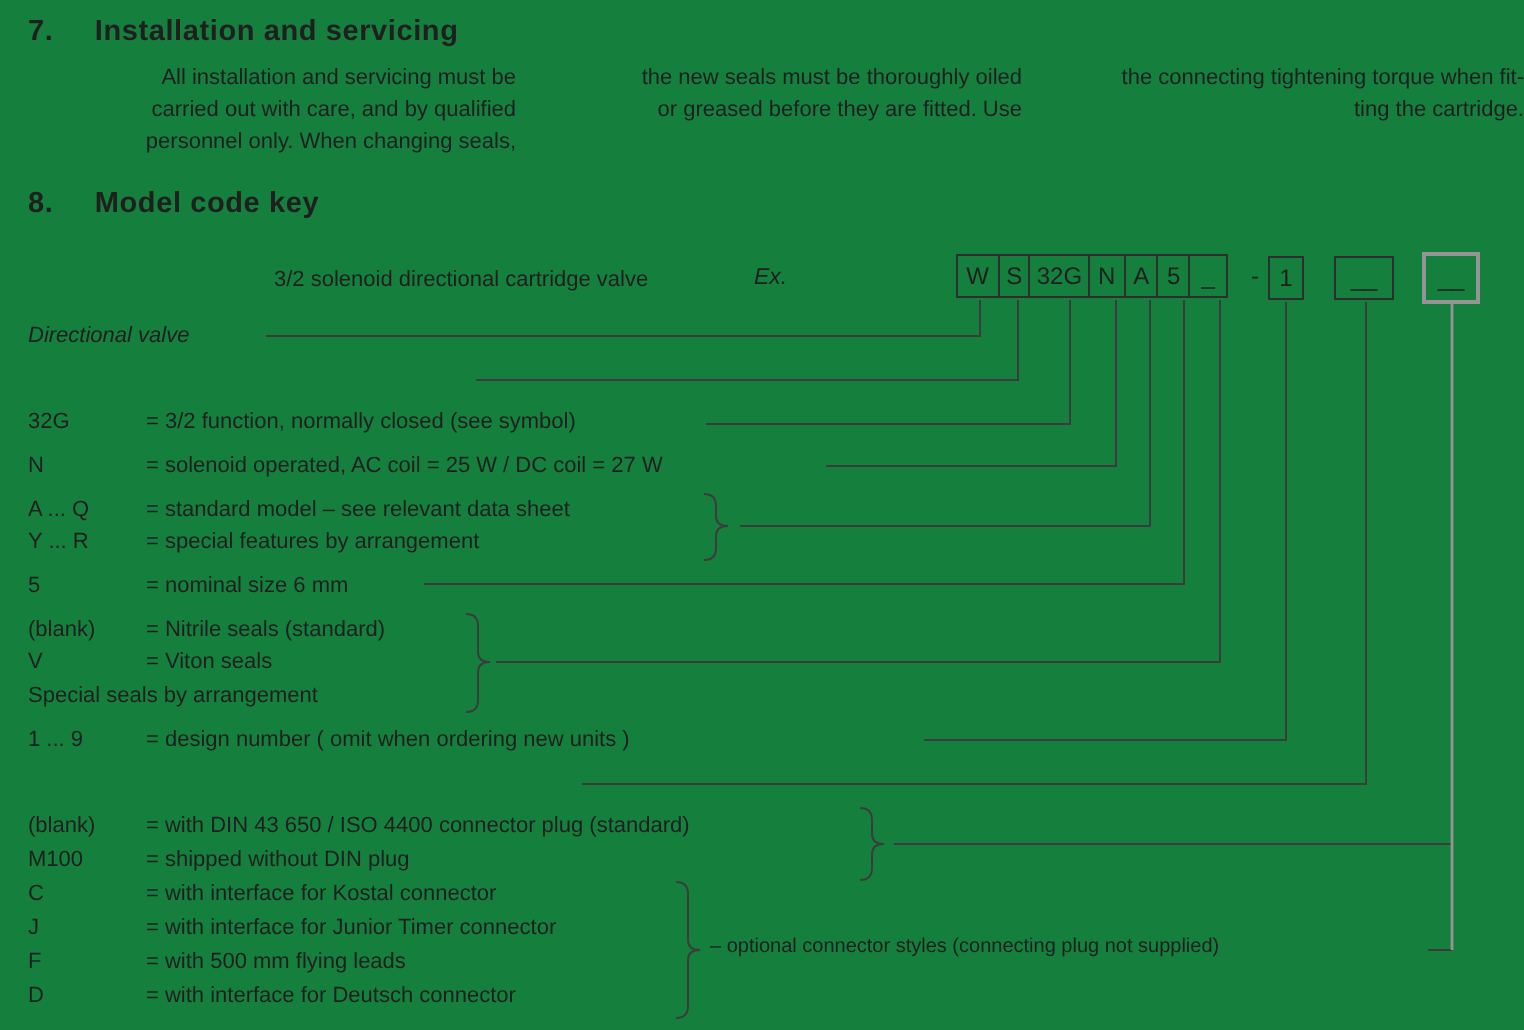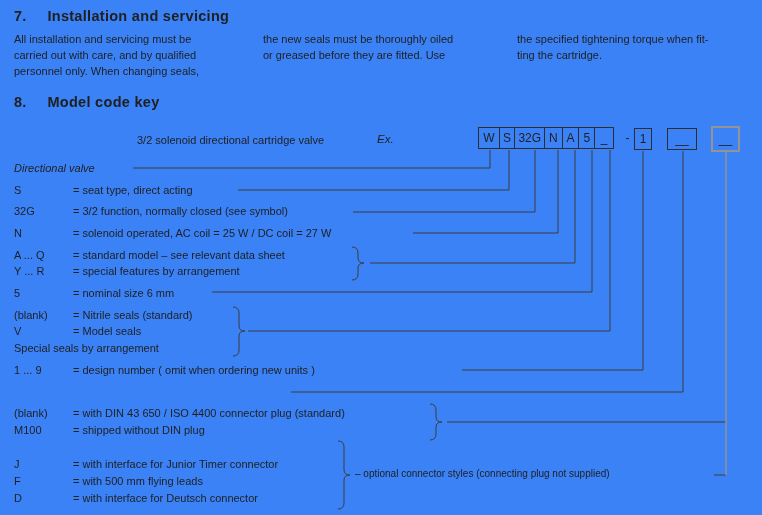--- a/index.html
+++ b/index.html
@@ -1,20 +1,20 @@
 <!DOCTYPE html>
 <html><head>
 <meta charset="utf-8">
 <style>
   html,body{margin:0;padding:0;background:#fff;}
-  #page{position:relative;width:762px;height:515px;background:#3b82f6;overflow:hidden;
+  #page{position:relative;width:762px;height:515px;background:#15803d;overflow:hidden;
         font-family:"Liberation Sans",sans-serif;color:#1f1f1f;}
   .abs{position:absolute;}
   .h{font-size:14.5px;font-weight:bold;letter-spacing:.3px;white-space:nowrap;}
-  .body-col{font-size:11px;line-height:16px;white-space:pre-line;}
+  .body-col{font-size:11px;line-height:16px;white-space:pre-line;text-align:right;}
   .caption{font-size:11px;white-space:nowrap;}
   .ex{font-size:11.5px;white-space:nowrap;font-style:italic;}
   
   .codeboxes{display:flex;border:1px solid #2e2e2e;height:22px;box-sizing:border-box;}
   .cell{display:flex;align-items:center;justify-content:center;font-size:12px;
         border-right:1px solid #2e2e2e;box-sizing:border-box;height:100%;}
   .cell:last-child{border-right:none;}
   .lonebox{border:1px solid #2e2e2e;height:22px;box-sizing:border-box;display:flex;
            align-items:center;justify-content:center;font-size:12px;}
   .graybox{border:2px solid #949494;height:26px;box-sizing:border-box;display:flex;
@@ -35,21 +35,21 @@
     <span>7.</span>
     <span style="display:inline-block;width:12px;"></span>
     <span>Installation and servicing</span>
   </div>
 
   <div class="abs body-col" style="left:14px;top:31px;width:244px;">All installation and servicing  must be
 carried out with care, and by qualified
 personnel only. When changing seals,</div>
   <div class="abs body-col" style="left:263px;top:31px;width:248px;">the new seals must be thoroughly oiled
 or greased before they are fitted. Use</div>
-  <div class="abs body-col" style="left:517px;top:31px;width:245px;">the specified tightening torque when fit-
+  <div class="abs body-col" style="left:517px;top:31px;width:245px;">the connecting tightening torque when fit-
 ting the cartridge.</div>
 
   <div class="abs h" style="left:14px;top:94px;">
     <span>8.</span>
     <span style="display:inline-block;width:12px;"></span>
     <span>Model code key</span>
   </div>
 
   <div class="abs caption" style="left:137px;top:134px;">3/2 solenoid directional cartridge valve</div>
   <div class="abs ex" style="left:377px;top:133px;">Ex.</div>
@@ -63,44 +63,44 @@
     <div class="cell" style="width:16px;">5</div>
     <div class="cell" style="width:18px;">_</div>
   </div>
   <div class="abs sep" style="left:621px;top:131px;width:13px;text-align:center;">-</div>
   <div class="abs lonebox" style="left:634px;top:128px;width:18px;">1</div>
   <div class="abs lonebox" style="left:667px;top:128px;width:30px;">__</div>
   <div class="abs graybox" style="left:711px;top:126px;width:29px;">__</div>
 
   <div class="mrow" style="top:161px;font-style:italic;">
     <span class="k">Directional valve</span></div>
-  <div class="mrow" style="top:183px;">
-    <span class="k">S</span><span>= seat type, direct acting</span></div>
   <div class="mrow" style="top:204px;">
     <span class="k">32G</span><span>= 3/2 function, normally closed (see symbol)</span></div>
   <div class="mrow" style="top:226px;">
     <span class="k">N</span><span>= solenoid operated, AC coil = 25 W  / DC coil = 27 W</span></div>
   <div class="mrow" style="top:248px;">
     <span class="k">A ... Q</span><span>= standard  model – see relevant data sheet</span></div>
   <div class="mrow" style="top:264px;">
     <span class="k">Y ... R</span><span>= special features by arrangement</span></div>
   <div class="mrow" style="top:286px;">
     <span class="k">5</span><span>= nominal size 6 mm</span></div>
   <div class="mrow" style="top:308px;">
     <span class="k">(blank)</span><span>= Nitrile seals (standard)</span></div>
   <div class="mrow" style="top:324px;">
-    <span class="k">V</span><span>= Model seals</span></div>
+    <span class="k">V</span><span>= Viton seals</span></div>
   <div class="mrow" style="top:341px;">
     <span class="k">Special seals by arrangement</span></div>
   <div class="mrow" style="top:363px;">
     <span class="k">1 ... 9</span><span>= design number ( omit when ordering new units )</span></div>
   <div class="mrow" style="top:406px;">
     <span class="k">(blank)</span><span>= with DIN 43 650 / ISO 4400 connector plug (standard)</span></div>
   <div class="mrow" style="top:423px;">
     <span class="k">M100</span><span>= shipped without DIN plug</span></div>
+  <div class="mrow" style="top:440px;">
+    <span class="k">C</span><span>= with interface for Kostal connector</span></div>
   <div class="mrow" style="top:457px;">
     <span class="k">J</span><span>= with interface for Junior Timer connector</span></div>
   <div class="mrow" style="top:474px;">
     <span class="k">F</span><span>= with 500 mm flying leads</span></div>
   <div class="mrow" style="top:491px;">
     <span class="k">D</span><span>= with interface for Deutsch connector</span></div>
 
   <div class="abs ann" style="left:355px;top:468px;">– optional connector styles (connecting plug not supplied)</div>
 
   <svg width="762" height="515" viewBox="0 0 762 515">

